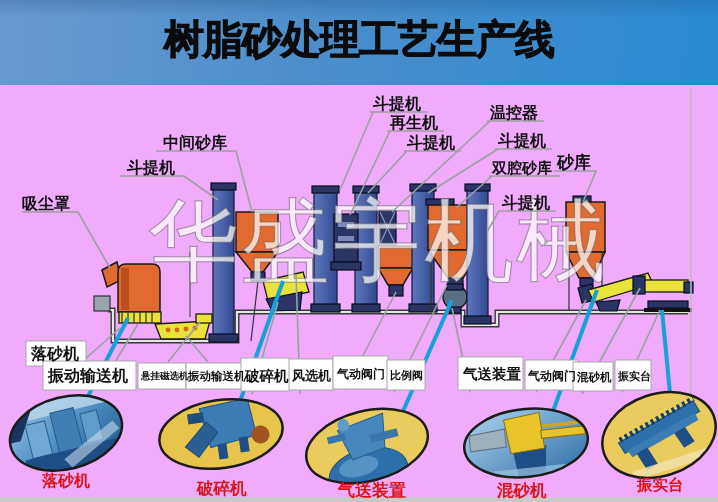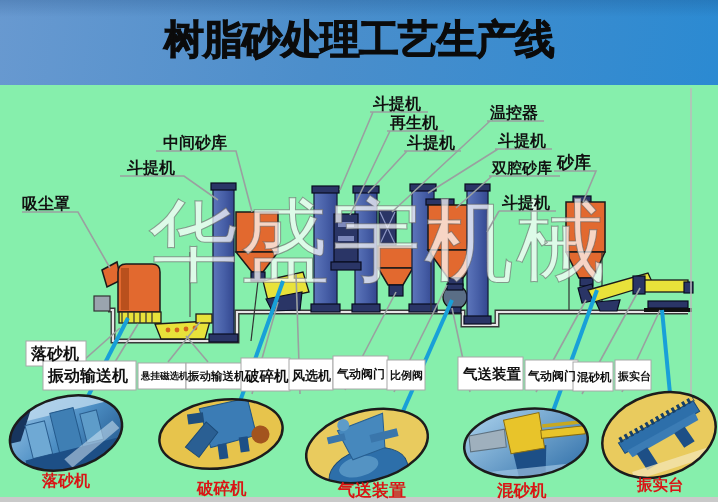--- a/index.html
+++ b/index.html
@@ -1,16 +1,16 @@
 <!DOCTYPE html>
 <html><head>
 <meta charset="utf-8">
 <style>
   html,body{margin:0;padding:0;}
-  .page{position:relative;width:718px;height:502px;background:#86efac;overflow:hidden;font-family:"Liberation Sans",sans-serif;}
+  .page{position:relative;width:718px;height:502px;background:#f0abfc;overflow:hidden;font-family:"Liberation Sans",sans-serif;}
   .banner{position:absolute;left:0;top:0;width:718px;height:85px;
     background:linear-gradient(180deg,rgba(15,55,105,0.2) 0%,rgba(15,55,105,0) 20%),
                linear-gradient(97deg,#6899d0 0%,#4b8ecb 45%,#2b8ad2 100%);
     display:flex;align-items:center;justify-content:center;}
   .banner h1{margin:0;margin-top:-7px;font-size:40px;font-weight:bold;color:#0b0b0b;letter-spacing:-1px;-webkit-text-stroke:1px #0b0b0b;}
   svg{position:absolute;left:0;top:0;}
   .toplab{font-size:16px;font-weight:bold;fill:#111;}
   .botlab{font-weight:bold;fill:#111;}
   .ovallab{font-weight:bold;fill:#d91515;}
   .lead{stroke:#9aa0a0;stroke-width:1.6;fill:none;}

